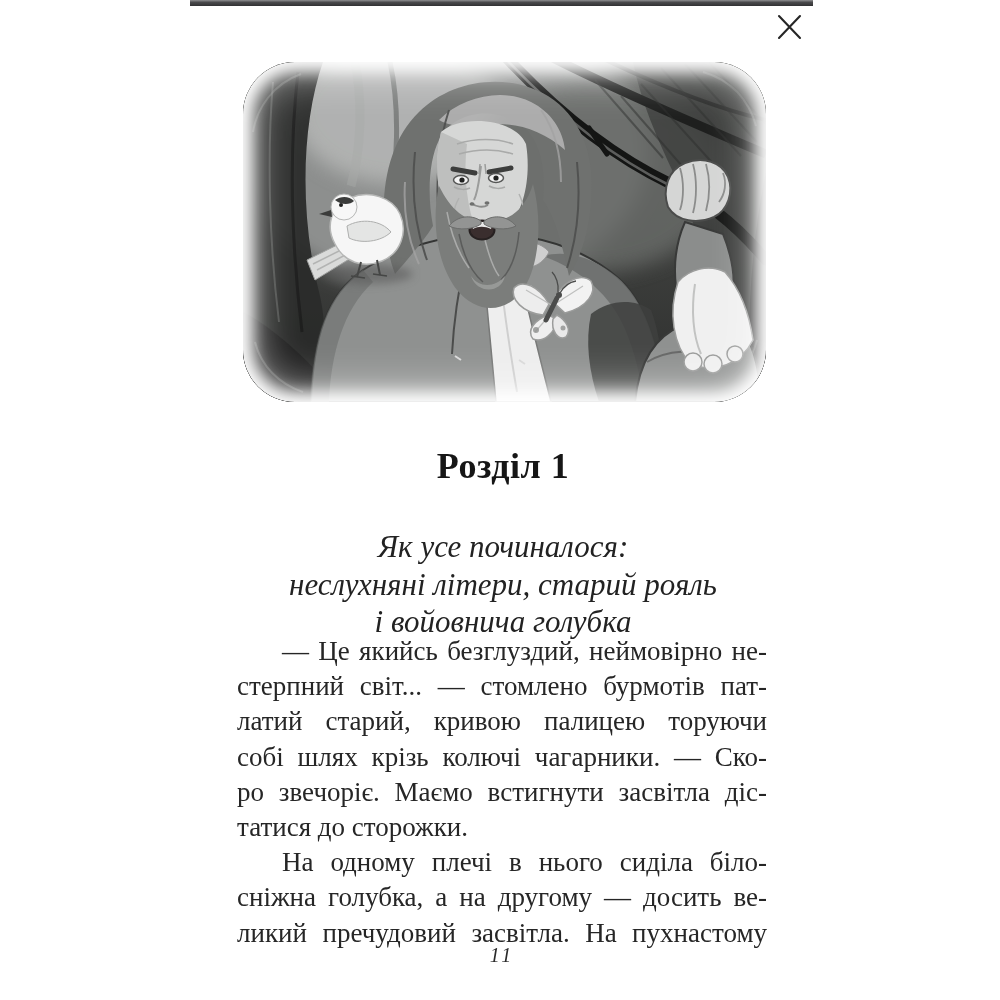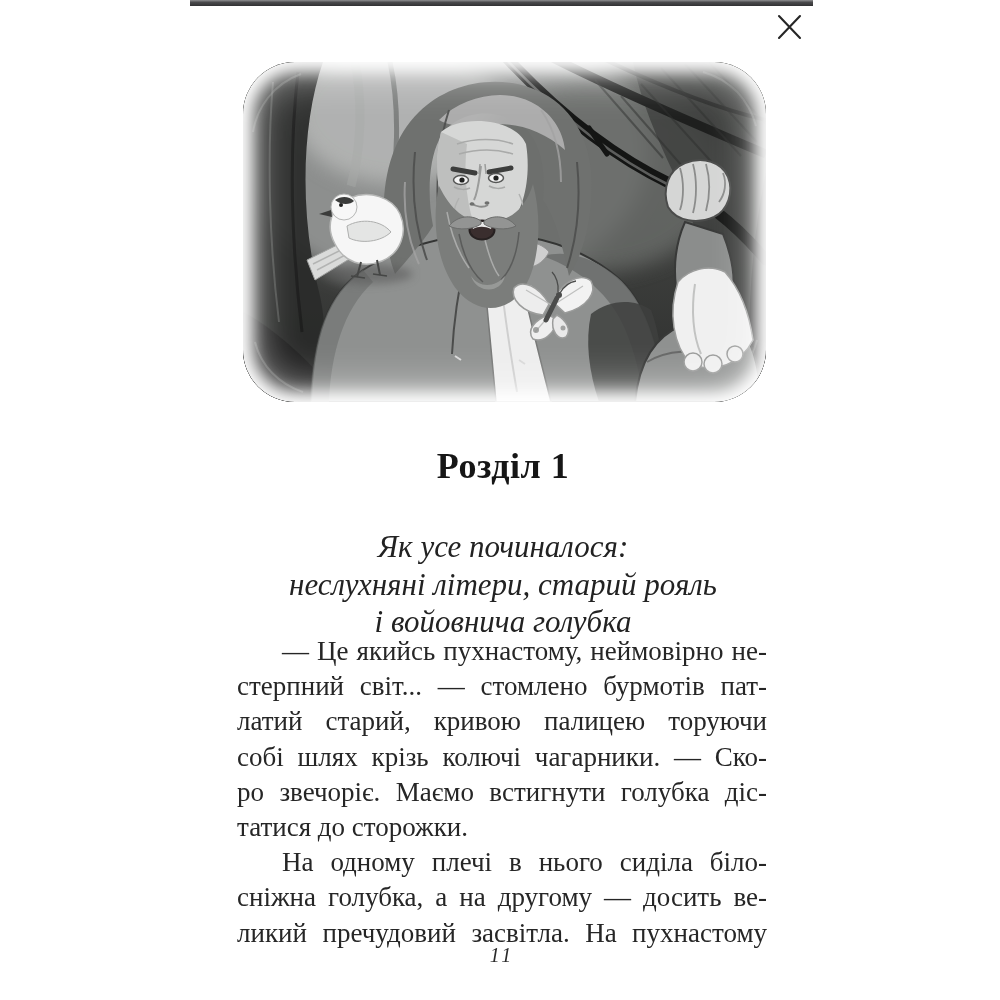--- a/index.html
+++ b/index.html
@@ -221,25 +221,25 @@
 
   <h1 class="title">Розділ 1</h1>
 
   <div class="subtitle">
     <div>Як усе починалося:</div>
     <div>неслухняні літери, старий рояль</div>
     <div>і войовнича голубка</div>
   </div>
 
   <div class="bodytext">
-    <div class="line j ind">— Це якийсь пухнастому, неймовірно не-</div>
+    <div class="line j ind">— Це якийсь безглуздий, неймовірно не-</div>
     <div class="line j">стерпний світ... — стомлено бурмотів пат-</div>
     <div class="line j">латий старий, кривою палицею торуючи</div>
     <div class="line j">собі шлях крізь колючі чагарники. — Ско-</div>
-    <div class="line j">ро звечоріє. Маємо встигнути голубка діс-</div>
+    <div class="line j">ро звечоріє. Маємо встигнути засвітла діс-</div>
     <div class="line last">татися до сторожки.</div>
     <div class="line j ind">На одному плечі в нього сиділа біло-</div>
     <div class="line j">сніжна голубка, а на другому — досить ве-</div>
     <div class="line j">ликий пречудовий засвітла. На пухнастому</div>
   </div>
 
   <div class="pageno">11</div>
 
 </div>
 

